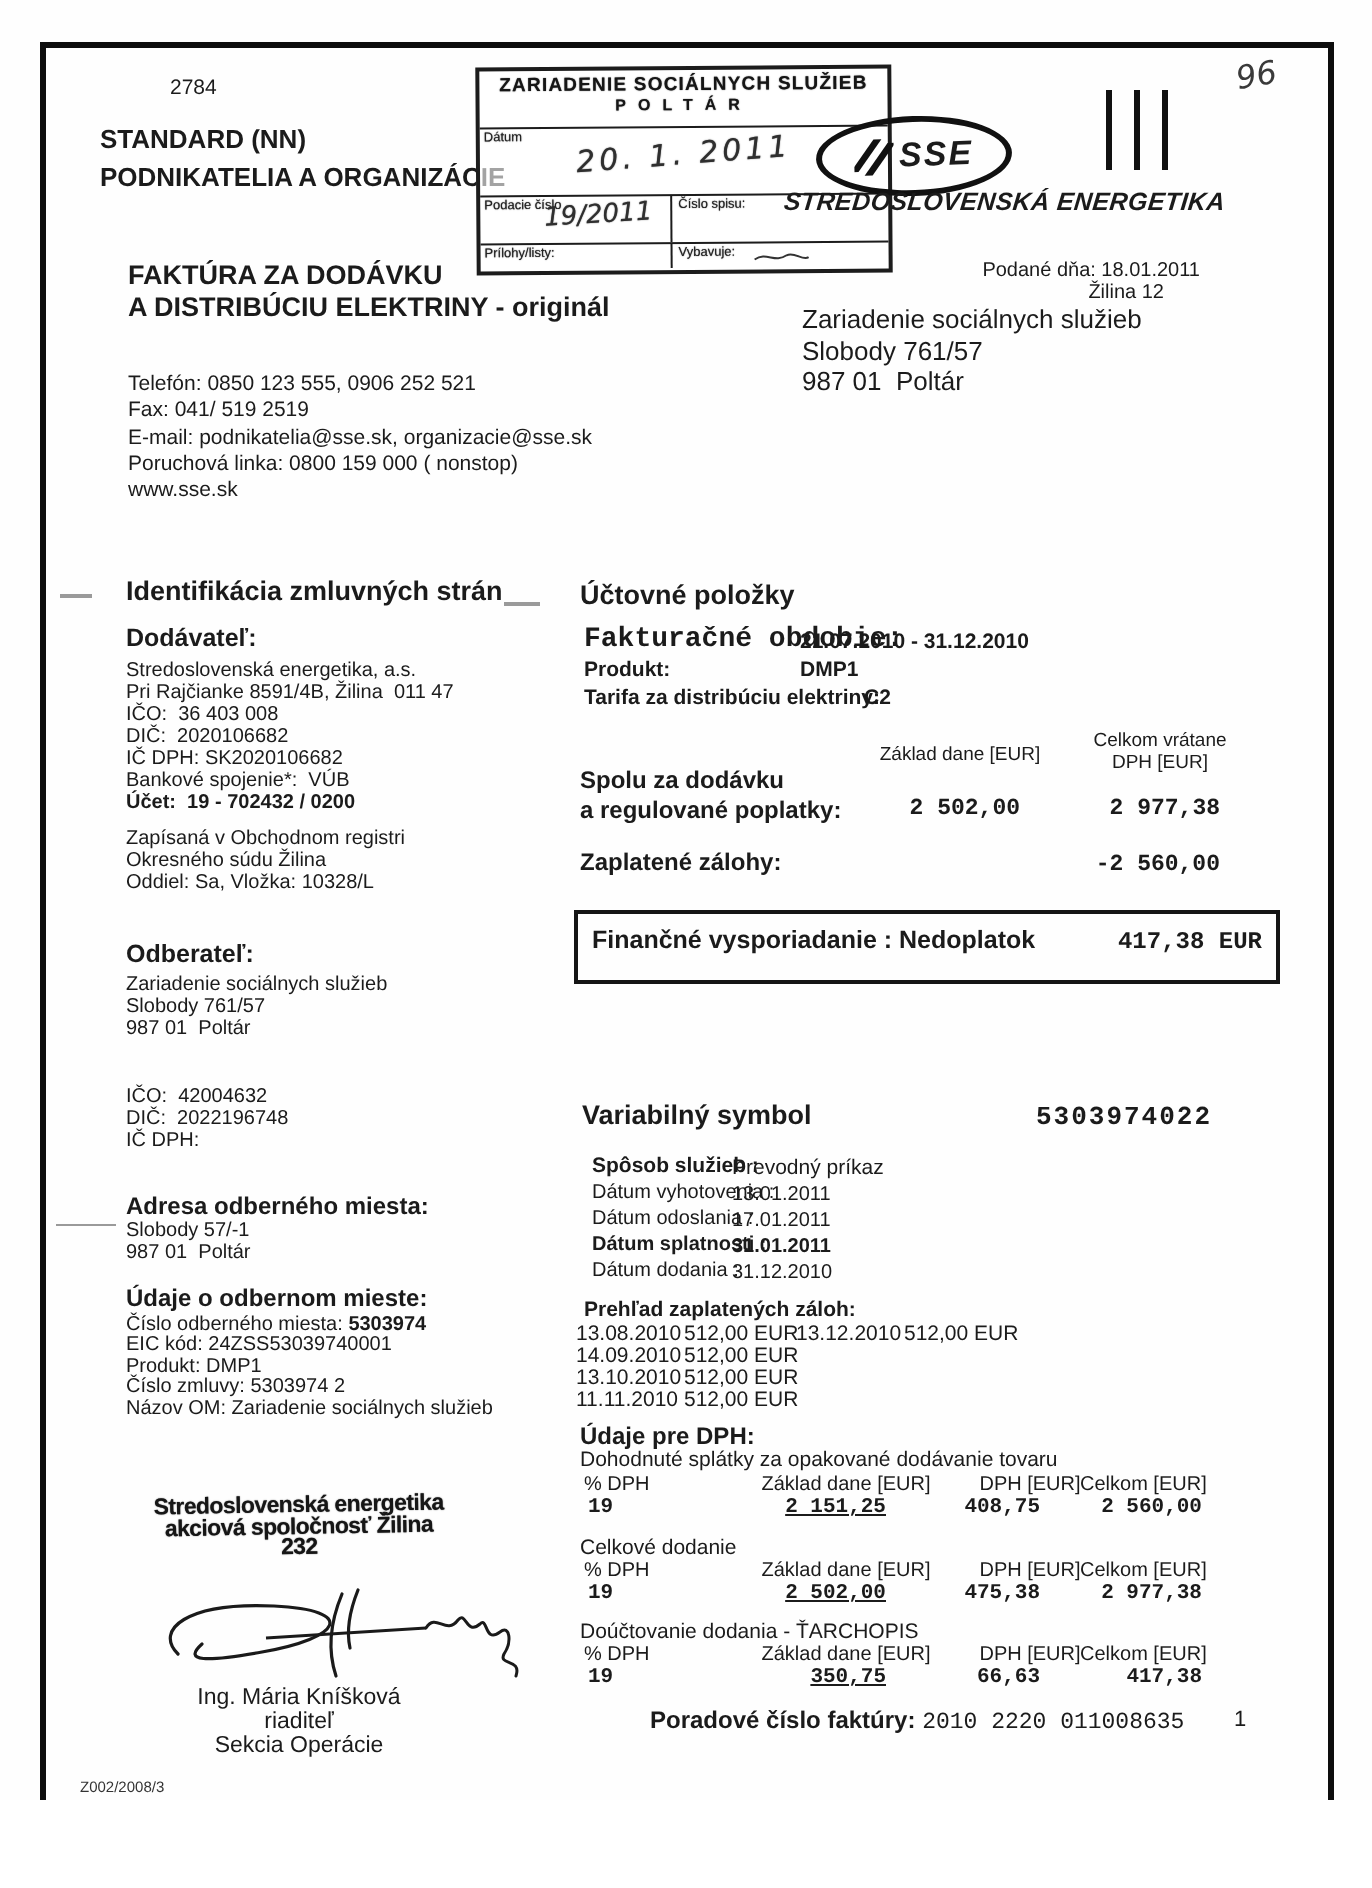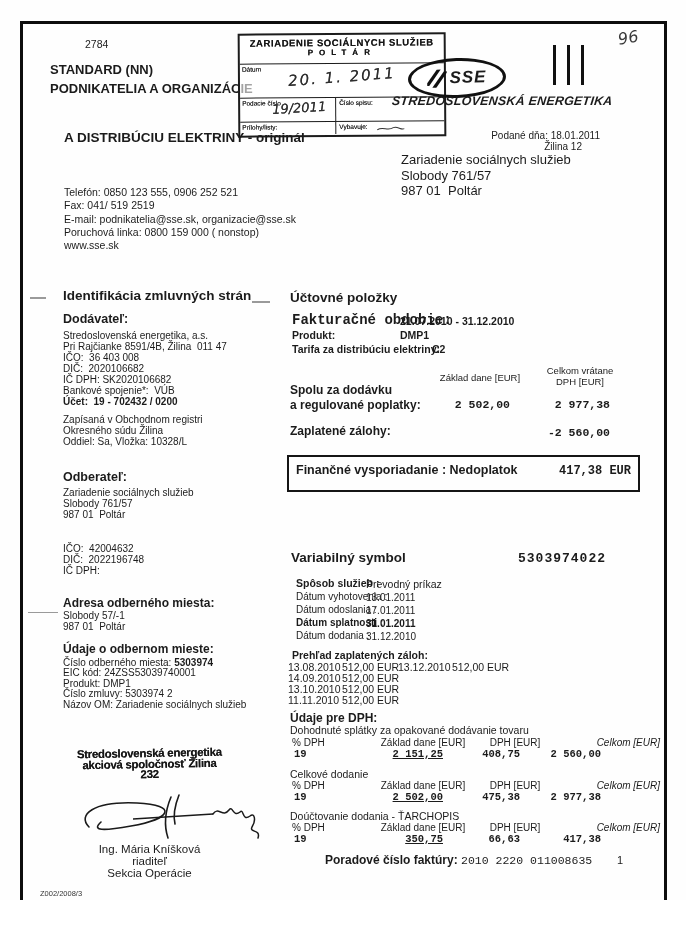--- a/index.html
+++ b/index.html
@@ -17,21 +17,21 @@
             transform:rotate(-0.4deg);background:rgba(255,255,255,0.6);}
   .stampbox .hdr{border-bottom:1px solid #1c1c1c;height:28px;text-align:center;}
   .stampbox .r{position:relative;border-bottom:1px solid #1c1c1c;}
   .stampbox .lbl{position:absolute;left:2px;top:1px;font-size:6.5px;color:#222;}
   .vdiv{position:absolute;top:0;bottom:0;left:95px;border-left:1px solid #1c1c1c;}
   .bar{position:absolute;top:0;width:3px;height:40px;background:#111;}
   .dph-h{font-size:10px;}
   .c-lab{left:292px;width:50px;}
   .c1h{left:368px;width:110px;text-align:center;}
   .c2h{left:480px;width:70px;text-align:center;}
-  .c3h{left:580px;width:80px;text-align:right;font-style:italic;}
+  .c3h{left:540px;width:80px;text-align:left;}
   .c1v{left:353px;width:90px;text-align:right;text-decoration:underline;}
   .c2v{left:450px;width:70px;text-align:right;}
   .c3v{left:523px;width:78px;text-align:right;}
   .artifact{background:#9a9a9a;height:2px;}
 </style>
 </head>
 <body>
 
 <div class="page">
   <div class="abs frame"></div>
@@ -77,20 +77,21 @@
   <div class="abs b i" style="left:392px;top:94px;font-size:12.5px;letter-spacing:0.2px;transform:skewX(-6deg);" data-bind="brand.name">STREDOSLOVENSKÁ ENERGETIKA</div>
 
   <div class="abs" style="left:553px;top:45px;width:40px;height:40px;">
     <span class="bar" style="left:0;"></span>
       <span class="bar" style="left:14px;"></span>
       <span class="bar" style="left:28px;"></span>
   </div>
   <div class="abs hand" style="left:618px;top:28px;font-size:16px;transform:rotate(-10deg);color:#3a3a3a;" data-bind="page.corner_mark">96</div>
 
   <div class="abs b" style="left:64px;top:130px;font-size:13.5px;line-height:16px;">
+    <div data-bind="page.title_line1">FAKTÚRA ZA DODÁVKU</div>
     <div data-bind="page.title_line2">A DISTRIBÚCIU ELEKTRINY - originál</div>
   </div>
 
   <div class="abs" style="left:470px;top:130px;width:130px;text-align:right;font-size:10px;line-height:11px;">
     <div data-bind="page.posted_line1">Podané dňa: 18.01.2011</div>
     <div style="padding-right:18px;" data-bind="page.posted_line2">Žilina 12</div>
   </div>
 
   <div class="abs" style="left:401px;top:152px;font-size:13px;line-height:15.5px;">
     <div data-bind="recipient.line1">Zariadenie sociálnych služieb</div>

